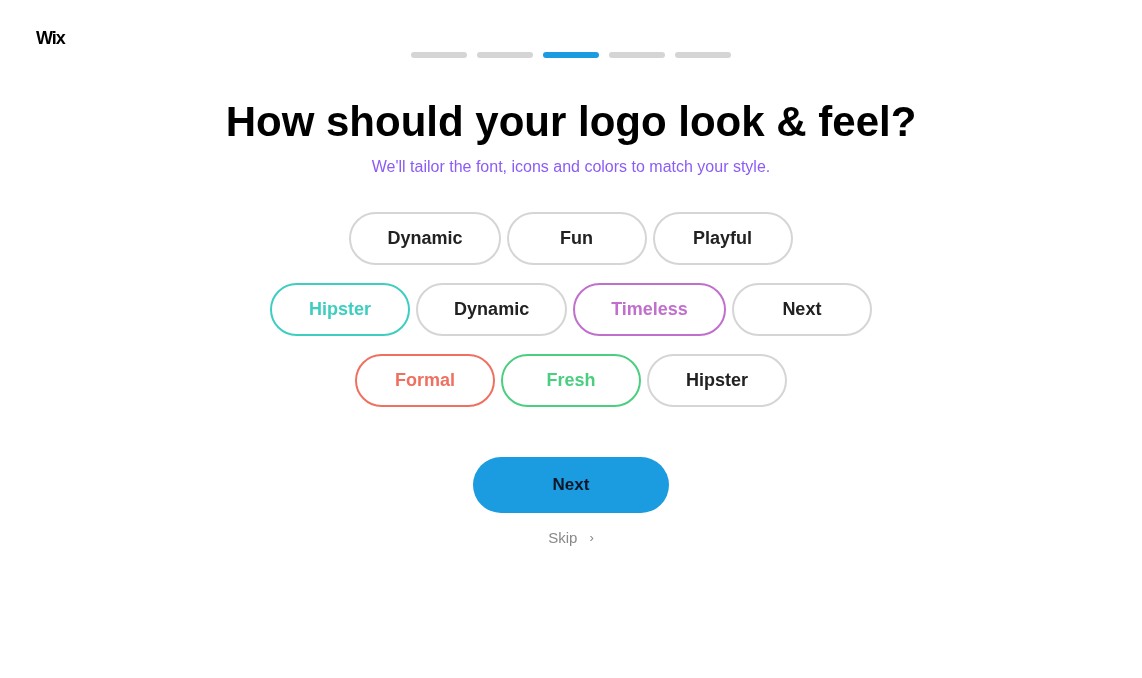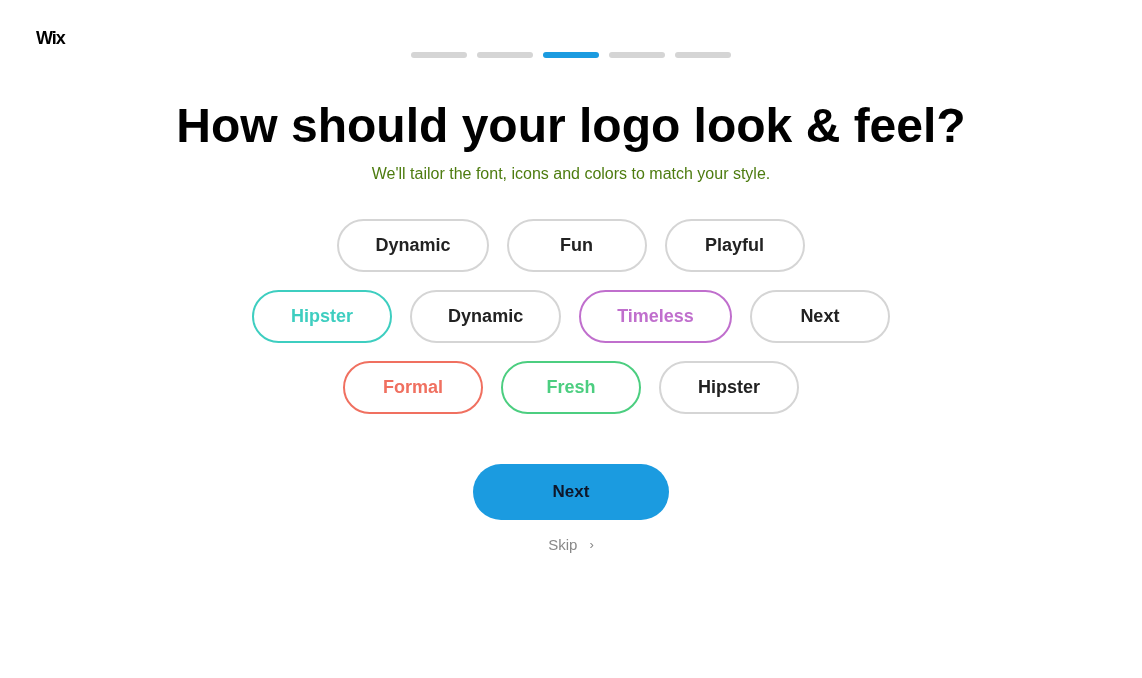--- a/index.html
+++ b/index.html
@@ -44,44 +44,44 @@
 
     .seg-inactive {
       background-color: #d5d5d5;
     }
 
     .seg-active {
       background-color: #1b9be0;
     }
 
     .main-title {
-      font-size: 48px;
+      font-size: 42px;
       font-weight: 900;
       color: #000;
       margin-top: 40px;
     }
 
     .subtitle {
       font-size: 16px;
-      color: #4d7c0f;
+      color: #8b5cf6;
       margin-top: 12px;
       text-align: right;
     }
 
     .options-container {
       display: flex;
       flex-direction: column;
       align-items: center;
       gap: 18px;
       margin-top: 36px;
     }
 
     .options-row {
       display: flex;
-      gap: 18px;
+      gap: 6px;
       justify-content: center;
     }
 
     .option-btn {
       padding: 14px 36px;
       border-radius: 50px;
       border: 2px solid #d5d5d5;
       background: #fff;
       font-size: 18px;
       font-weight: 600;

